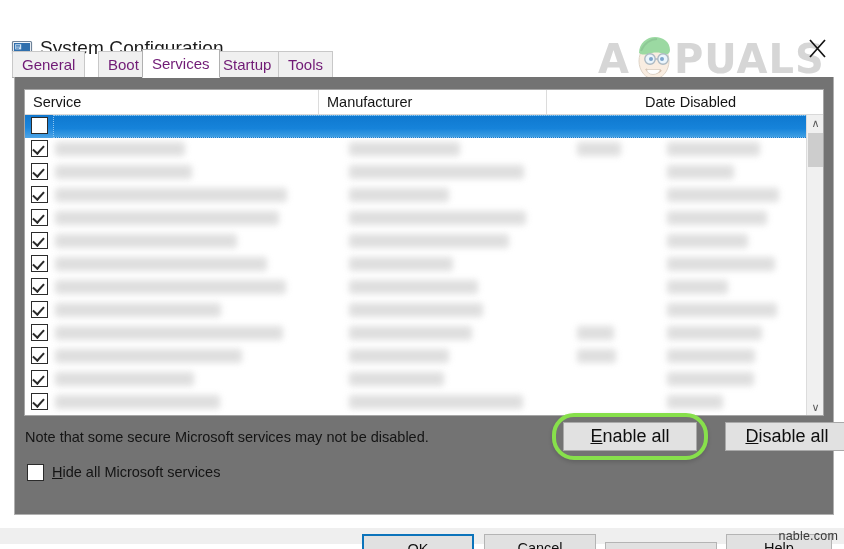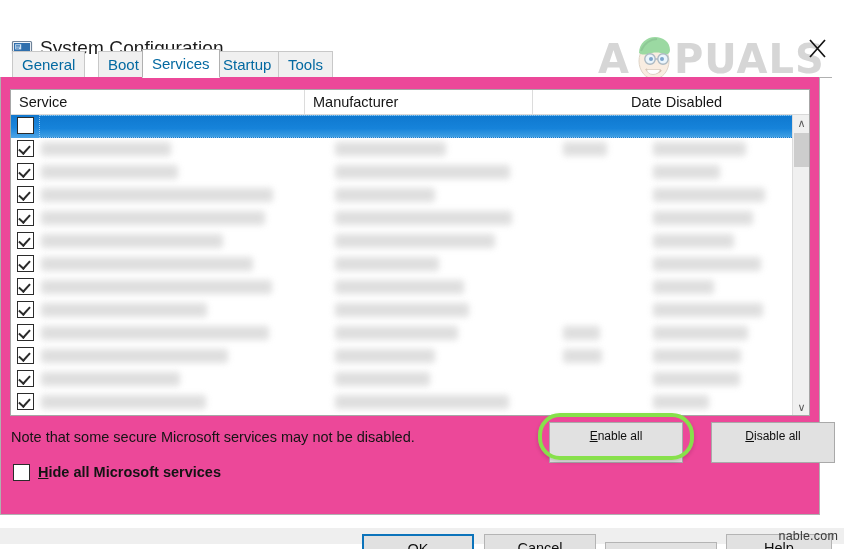--- a/index.html
+++ b/index.html
@@ -72,21 +72,21 @@
     height: 28px;
     border-bottom: 1px solid #b0b0b0;
   }
   .tab {
     position: absolute;
     top: 2px;
     height: 26px;
     line-height: 26px;
     padding: 0 9px;
     font-size: 15px;
-    color: #0369a1;
+    color: #701a75;
     background: #f0f0f0;
     border: 1px solid #c8c8c8;
     border-bottom: none;
     box-sizing: border-box;
     cursor: pointer;
     white-space: nowrap;
   }
   .tab.active {
     top: 0px;
     height: 29px;
@@ -94,24 +94,24 @@
     background: #ffffff;
     border: 1px solid #b0b0b0;
     border-bottom: 1px solid #ffffff;
     z-index: 3;
     font-size: 15px;
   }
 
   
   #panel {
     position: absolute;
-    left: 0; top: 77px;
+    left: 14px; top: 77px;
     width: 820px;
     height: 438px;
-    background: #ec4899;
+    background: #737373;
     border: 1px solid #b0b0b0;
     border-top: none;
     box-sizing: border-box;
   }
 
   
   #listview {
     position: absolute;
     left: 9px; top: 12px;
     width: 800px;
@@ -250,30 +250,29 @@
     box-sizing: border-box;
     cursor: pointer;
   }
   #hide-label {
     position: absolute;
     left: 25px; top: 0px;
     font-size: 14.5px;
     color: #141414;
     white-space: nowrap;
     line-height: 21px;
-    font-weight: bold;
   }
 
   
   .midbtn {
     position: absolute;
-    height: 41px;
+    height: 29px;
     line-height: 27px;
     text-align: center;
-    font-size: 12px;
+    font-size: 18px;
     color: #0f0f0f;
     background: #e1e1e1;
     border: 1px solid #a9a9a9;
     box-sizing: border-box;
     cursor: pointer;
     white-space: nowrap;
   }
   #enable-all { left: 548px; top: 345px; width: 134px; }
   #disable-all { left: 690px; top: 345px; width: 124px; margin-left: 20px; }
 

